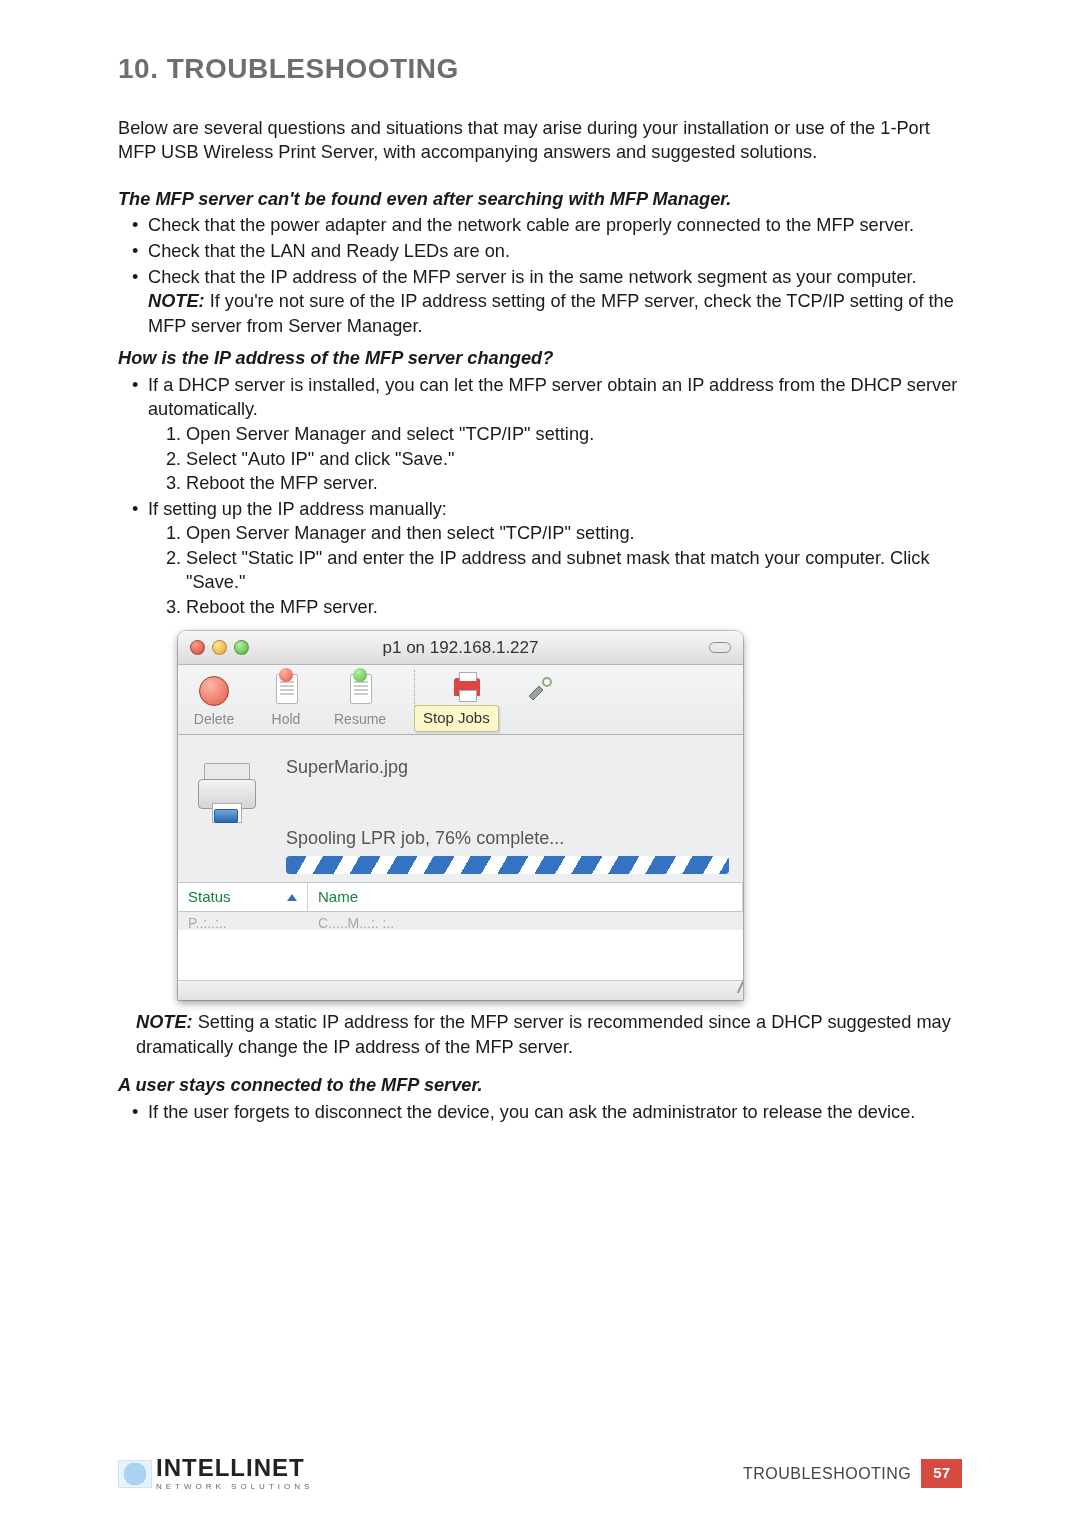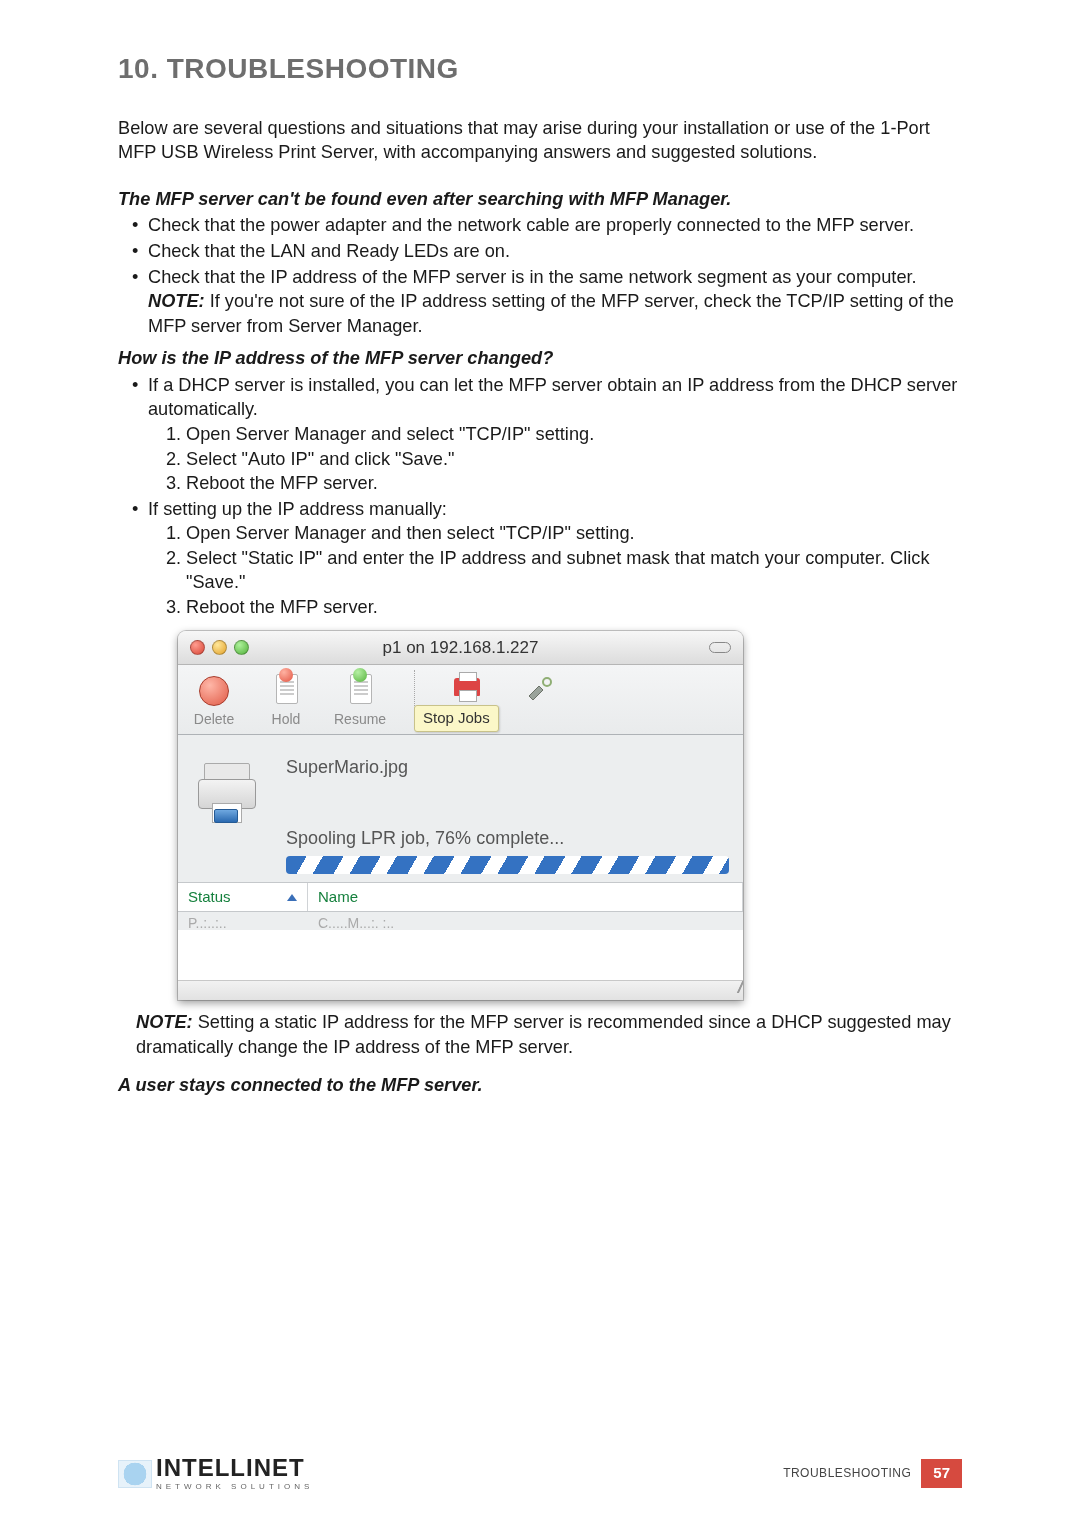--- a/index.html
+++ b/index.html
@@ -134,21 +134,21 @@
     width: 34px; height: 28px;
     background:
       radial-gradient(circle at 50% 50%, #a9d3f0 0 55%, transparent 56%),
       #e7f2fa;
     border:1px solid #cfe3f2; position:relative;
   }
   .brand-text { display:flex; flex-direction:column; line-height:1; }
   .brand-name { font-weight:900; font-size:24px; letter-spacing:1px; color:#222; font-family: Arial, sans-serif;}
   .brand-sub { font-size:8px; letter-spacing:4px; color:#666; margin-top:3px;}
   .footer-right { margin-left:auto; display:flex; align-items:center; gap:10px;}
-  .footer-label { font-size:12px; letter-spacing:0.5px; color:#444;}
+  .footer-label { font-size:16px; letter-spacing:0.5px; color:#444;}
   .page-badge { background:#d64a3f; color:#fff; font-size:15px; padding:4px 12px; font-weight:600;}
 </style>
 </head>
 <body>
 
 <h1 class="section-title">10. TROUBLESHOOTING</h1>
 
 <p class="intro">Below are several questions and situations that may arise during your installation or use of the 1-Port MFP USB Wireless Print Server, with accompanying answers and suggested solutions.</p>
 
 <p class="subhead">The MFP server can't be found even after searching with MFP Manager.</p>
@@ -265,20 +265,21 @@
       <span class="grip">///</span>
     </div>
 </div>
 
 <p class="note-para">
   <span class="note-word">NOTE:</span><span> Setting a static IP address for the MFP server is recommended since a DHCP suggested may dramatically change the IP address of the MFP server.</span>
 </p>
 
 <p class="subhead" style="margin-top:14px">A user stays connected to the MFP server.</p>
 <ul class="top">
+  <li>If the user forgets to disconnect the device, you can ask the administrator to release the device.</li>
 </ul>
 
 <div class="footer">
   <div class="brand">
     <div class="brand-globe"></div>
     <div class="brand-text">
       <span class="brand-name">INTELLINET</span>
       <span class="brand-sub">NETWORK SOLUTIONS</span>
     </div>
   </div>

